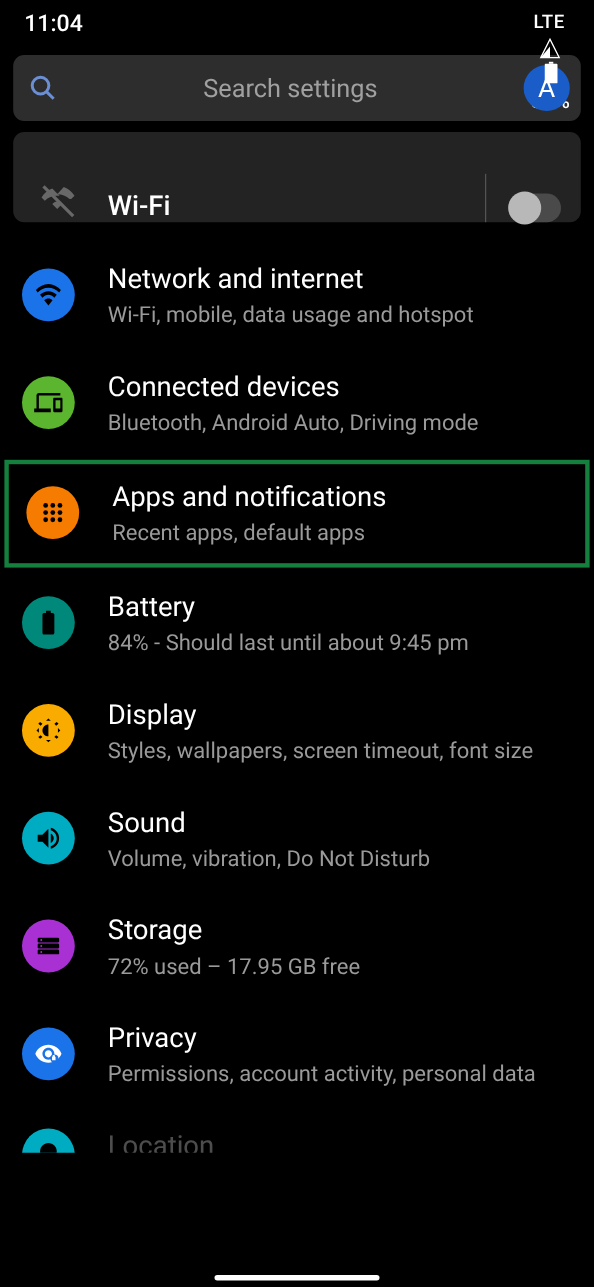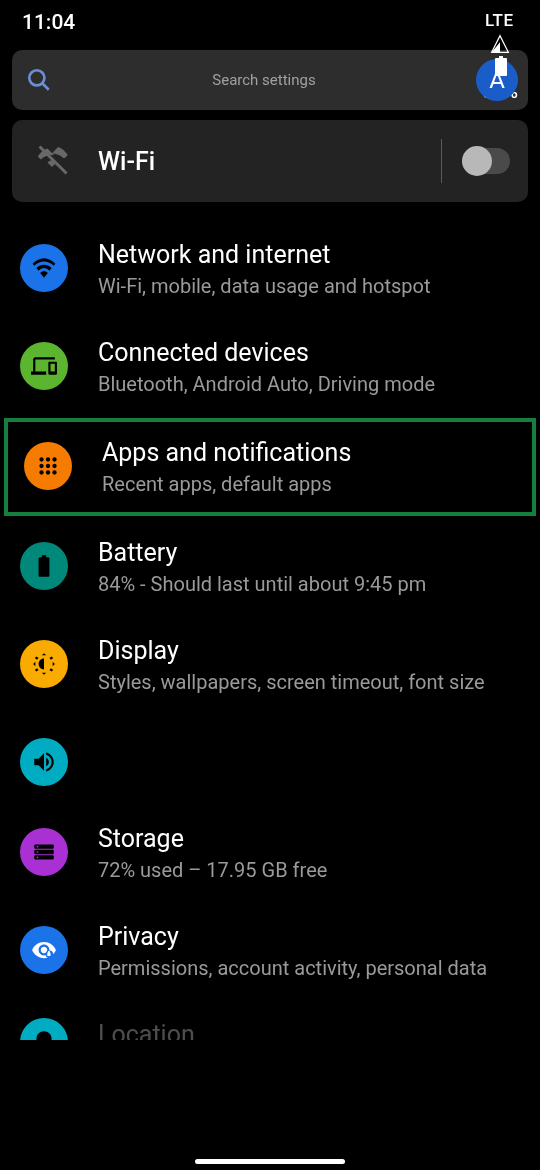--- a/index.html
+++ b/index.html
@@ -68,21 +68,21 @@
       padding: 0 10px 0 14px;
     }
     .search-icon {
       width: 26px;
       height: 26px;
       color: #6b8fd4;
     }
     .search-placeholder {
       flex: 1;
       text-align: center;
-      font-size: 15px;
+      font-size: 23px;
       color: #a0a0a0;
       font-weight: 400;
     }
     .avatar {
       width: 42px;
       height: 42px;
       border-radius: 50%;
       background: #1a5dc9;
       display: flex;
       align-items: center;
@@ -91,21 +91,21 @@
       color: #ffffff;
       font-weight: 400;
     }
     
     .wifi-card {
       margin: 0 12px 18px 12px;
       height: 82px;
       background: #232323;
       border-radius: 10px;
       display: flex;
-      align-items: center;
+      align-items: flex-end;
       padding: 0 18px 0 22px;
     }
     .wifi-off-icon {
       width: 36px;
       height: 36px;
       color: #686868;
       margin-right: 28px;
     }
     .wifi-label {
       flex: 1;
@@ -327,20 +327,24 @@
       <div class="item-subtitle">Styles, wallpapers, screen timeout, font size</div>
     </div>
   </div>
 
   <div class="settings-item">
     <div class="item-icon bg-cyan">
       <svg viewBox="0 0 24 24" fill="#000">
           <path d="M3 9v6h4l5 5V4L7 9H3zm13.5 3c0-1.77-1.02-3.29-2.5-4.03v8.05c1.48-.73 2.5-2.25 2.5-4.02zM14 3.23v2.06c2.89.86 5 3.54 5 6.71s-2.11 5.85-5 6.71v2.06c4.01-.91 7-4.49 7-8.77s-2.99-7.86-7-8.77z"></path>
         </svg>
     </div>
+    <div class="item-text">
+      <div class="item-title">Sound</div>
+      <div class="item-subtitle">Volume, vibration, Do Not Disturb</div>
+    </div>
   </div>
 
   <div class="settings-item">
     <div class="item-icon bg-purple">
       <svg viewBox="0 0 24 24" fill="#000">
           <rect x="3" y="5" width="18" height="4" rx="1"></rect>
           <rect x="3" y="10" width="18" height="4" rx="1"></rect>
           <rect x="3" y="15" width="18" height="4" rx="1"></rect>
           <circle cx="6" cy="7" r="0.8" fill="#a931d4"></circle>
           <circle cx="6" cy="12" r="0.8" fill="#a931d4"></circle>

